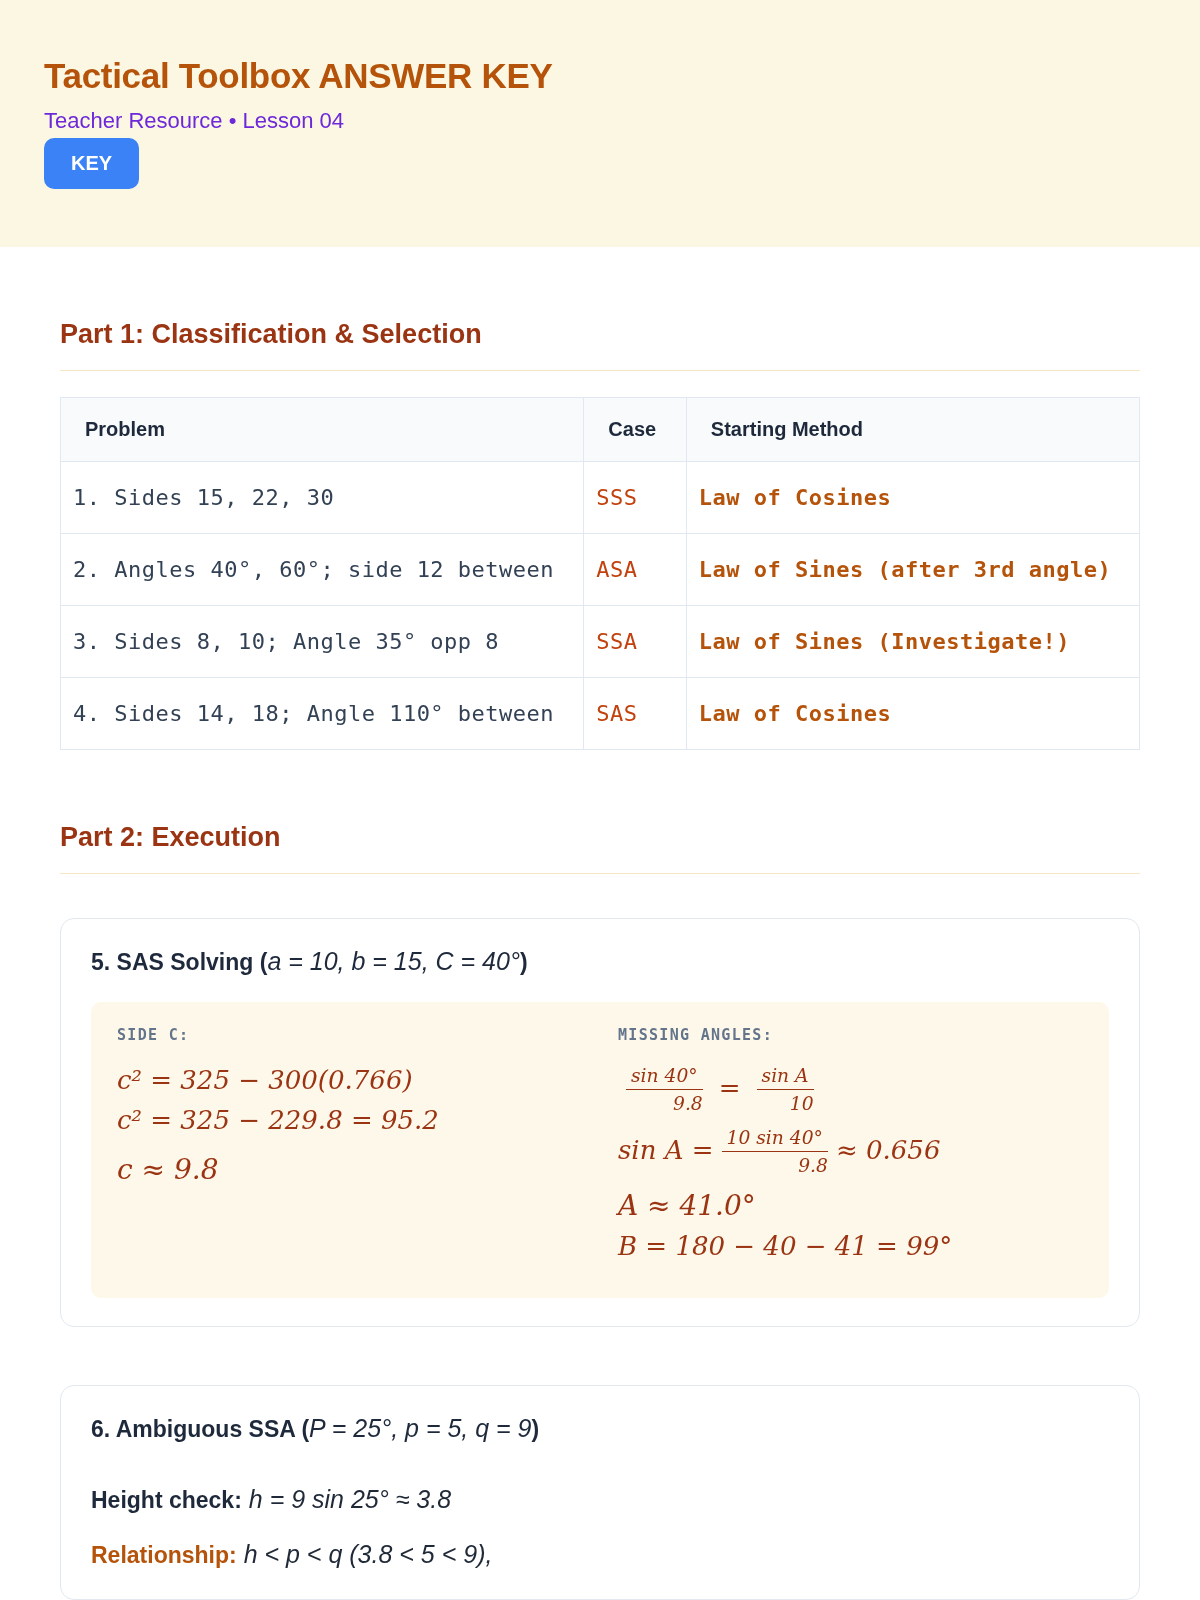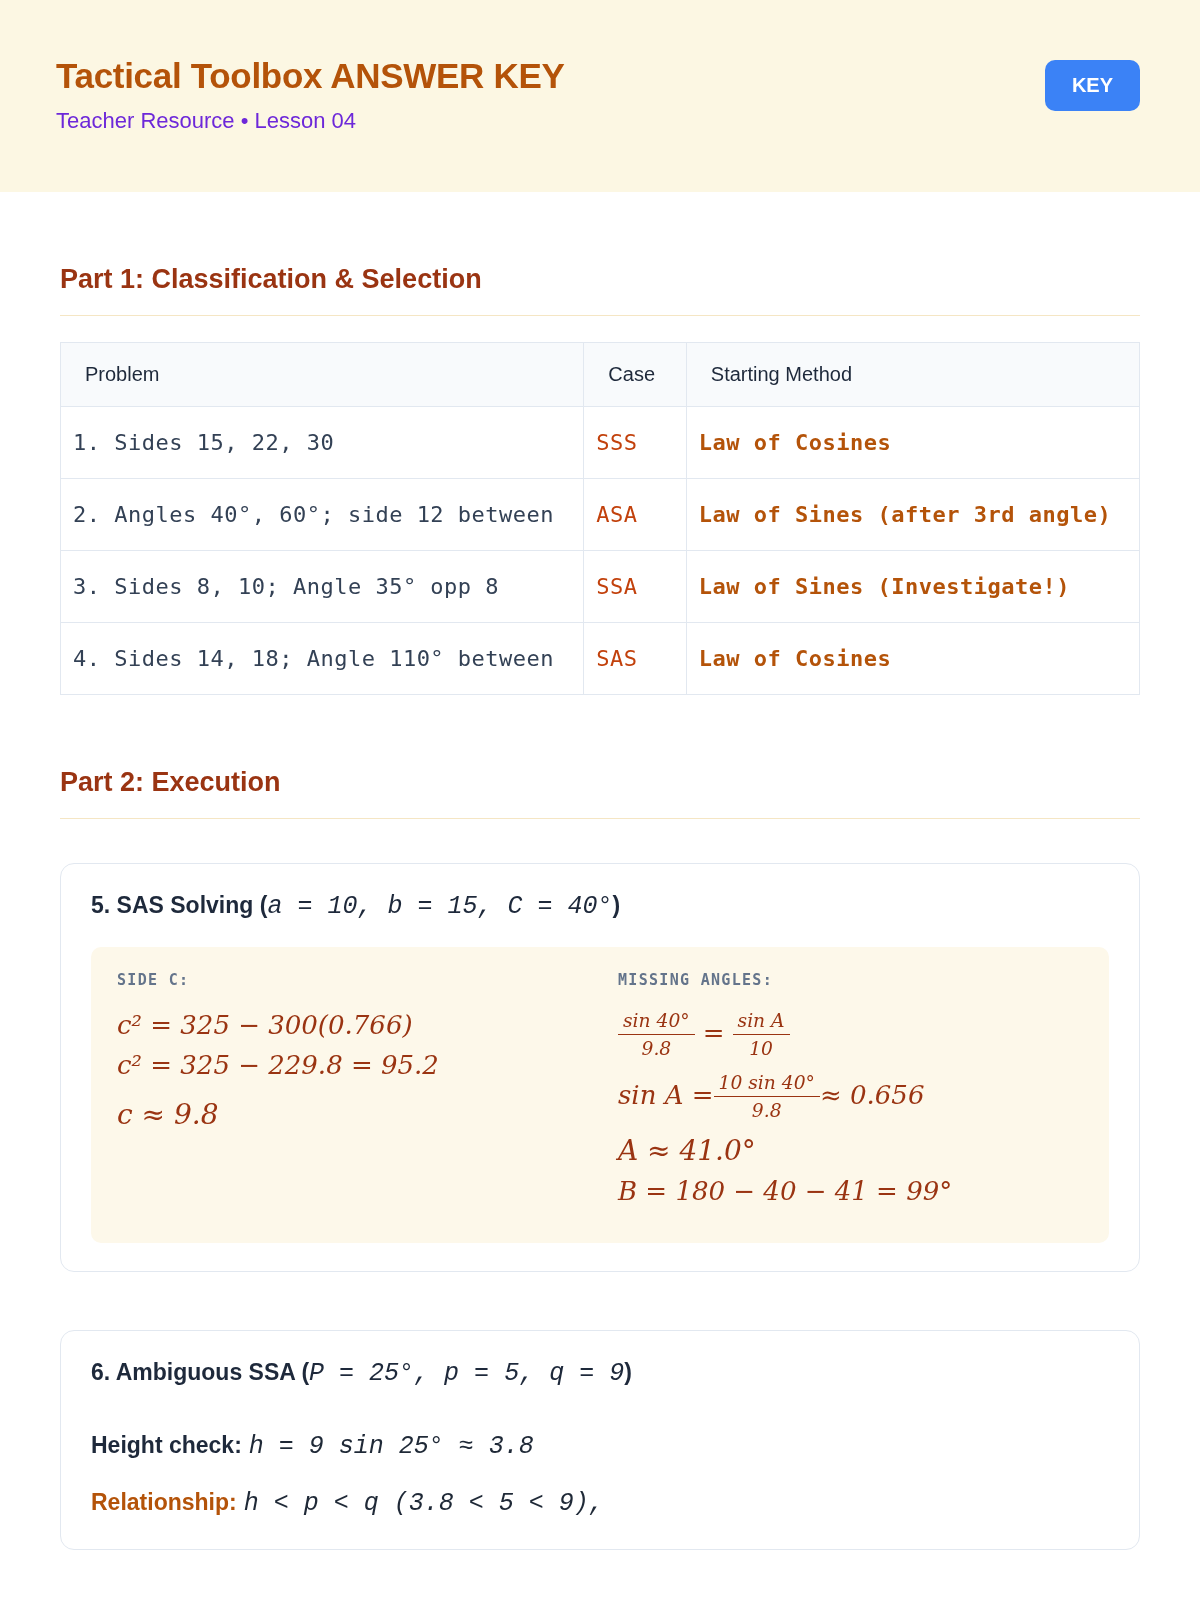--- a/index.html
+++ b/index.html
@@ -8,24 +8,25 @@
     height: 1600px;
     overflow: hidden;
     background: #ffffff;
     font-family: "Liberation Sans", sans-serif;
     color: #1e293b;
   }
 
   
   .page-header {
     background: #fcf7e3;
-    padding: 56px 60px 58px 56px;
+    padding: 56px 60px 58px 44px;
     display: flex;
     align-items: flex-start;
     justify-content: space-between;
+    flex-direction: column;
   }
   .page-header h1 {
     font-size: 35px;
     font-weight: 800;
     color: #b45309;
     letter-spacing: -0.3px;
   }
   .subtitle {
     margin-top: 12px;
     font-size: 22px;
@@ -62,21 +63,21 @@
     border: 1px solid #e2e8f0;
   }
   .answers-table th, .answers-table td {
     border: 1px solid #e2e8f0;
     text-align: left;
     vertical-align: middle;
   }
   .answers-table th {
     background: #f8fafc;
     font-size: 20px;
-    font-weight: 400;
+    font-weight: 700;
     color: #1e293b;
     padding: 20px 24px;
     margin-top: 24px;
   }
   .answers-table td { padding: 19px 12px; }
   .answers-table col.c-problem { width: 48.5%; }
   .answers-table col.c-case    { width: 9.5%;  }
   .answers-table col.c-method  { width: 42%;   }
   td.problem, td.case, td.method {
     font-family: "DejaVu Sans Mono", "Liberation Mono", monospace;
@@ -96,21 +97,21 @@
     padding: 28px 30px;
     background: #ffffff;
   }
   .card.last { margin-top: 58px; }
   .card-title {
     font-size: 23px;
     font-weight: 700;
     color: #1e293b;
   }
   .math {
-    font-family: Liberation Mono, monospace;
+    font-family: Liberation Sans, sans-serif;
     font-style: italic;
   }
   .card-title .math { font-size: 25px; font-weight: 400; }
 
   .work-panel {
     margin-top: 26px;
     background: #fdf8ea;
     border-radius: 10px;
     padding: 24px 26px;
     display: grid;
@@ -134,24 +135,24 @@
     line-height: 1.3;
   }
   .math-line.gap-after { margin-bottom: 30px; }
   .math-line.tight     { margin-bottom: 6px; }
   .math-line.final     { font-size: 28px; margin-top: 14px; }
   .math-line.big       { font-size: 28px; }
 
   .frac {
     display: inline-block;
     vertical-align: -0.7em;
-    text-align: center;
+    text-align: right;
     font-size: 0.72em;
     line-height: 1.25;
-    margin: 0 0;
+    margin: 0 8px;
   }
   .frac .num {
     display: block;
     border-bottom: 1.5px solid currentColor;
     padding: 0 5px 2px;
   }
   .frac .den { display: block; padding-top: 2px; }
   .op { margin: 0 8px; }
 
   

